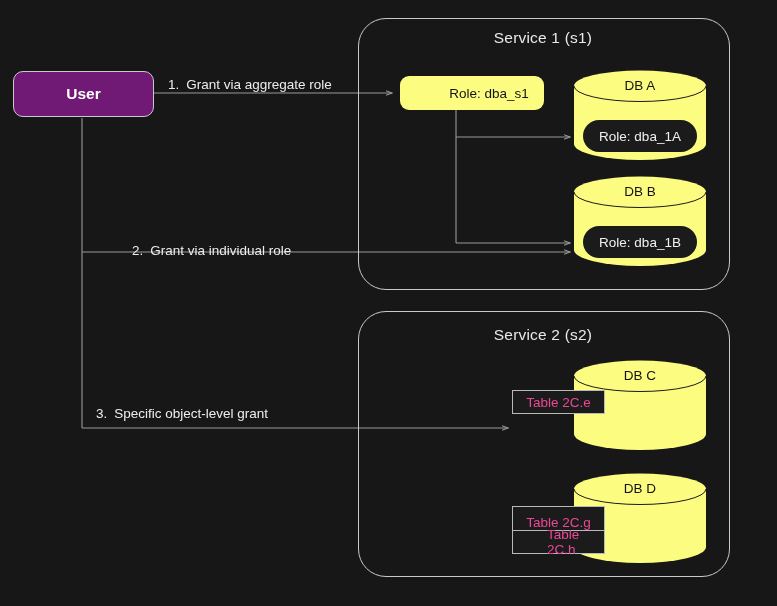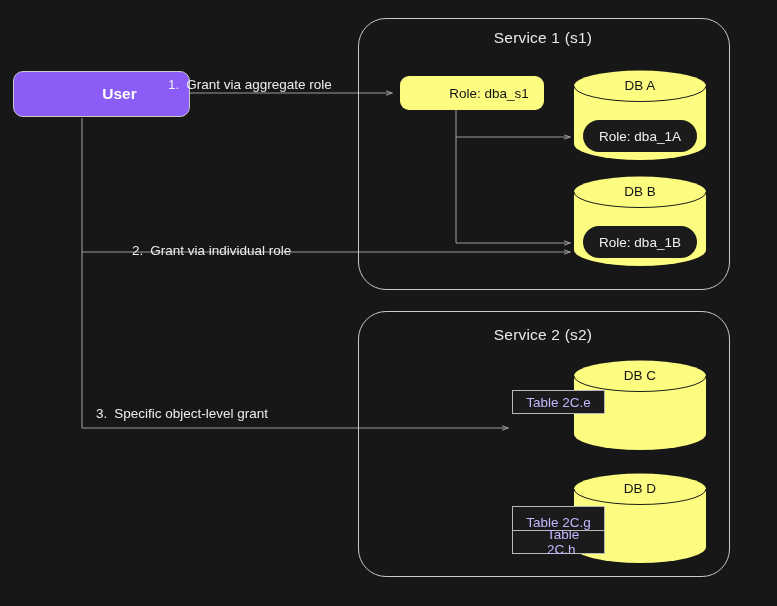--- a/index.html
+++ b/index.html
@@ -41,28 +41,27 @@
     color: #e9e9e9;
     font-size: 15.5px;
     letter-spacing: .2px;
   }
 
   
   .user-box {
     position: absolute;
     border: 1px solid #c9c9c9;
     border-radius: 10px;
-    background: #8b5cf6;
+    background: #701a75;
     display: flex;
     align-items: center;
     justify-content: center;
     color: #ffffff;
     font-weight: bold;
     font-size: 15.5px;
-    padding-left: 36px;
   }
 
   
   .role-pill {
     position: absolute;
     background: #fcfc80;
     border-radius: 9px;
     display: flex;
     align-items: center;
     justify-content: center;
@@ -98,21 +97,21 @@
   }
 
   
   .tbl {
     position: absolute;
     background: #1b1b1b;
     border: 1px solid #b9b9b9;
     display: flex;
     align-items: center;
     justify-content: center;
-    color: #c4b5fd;
+    color: #ec4899;
     font-size: 13.5px;
     box-sizing: border-box;
   }
 
   
   .edge-label {
     position: absolute;
     color: #ededed;
     font-size: 13.5px;
     white-space: nowrap;

